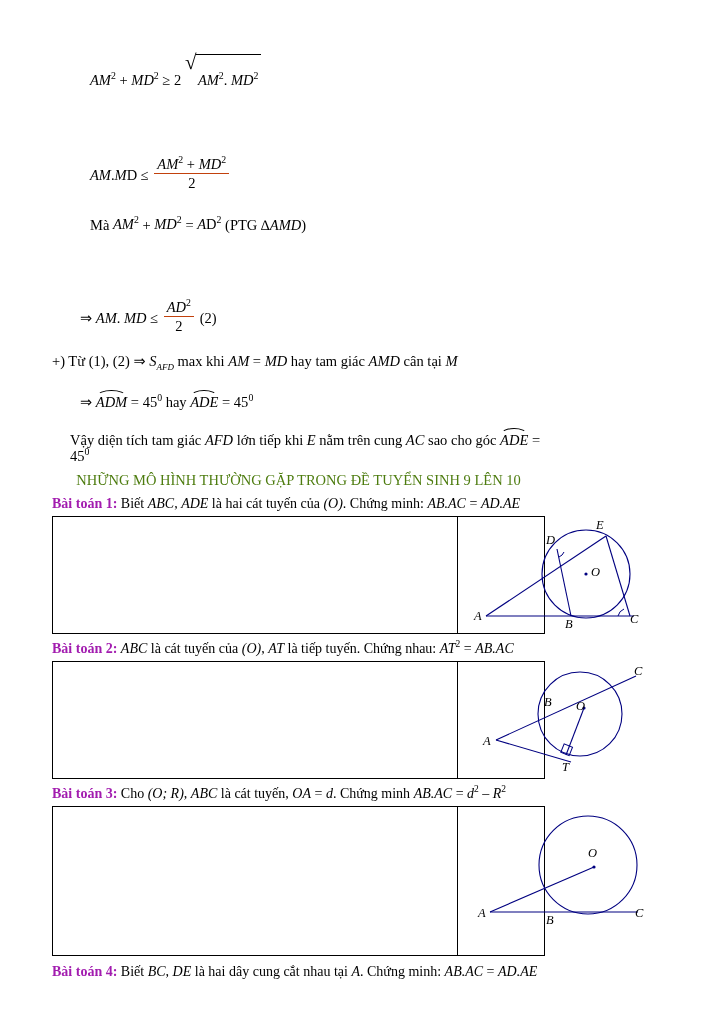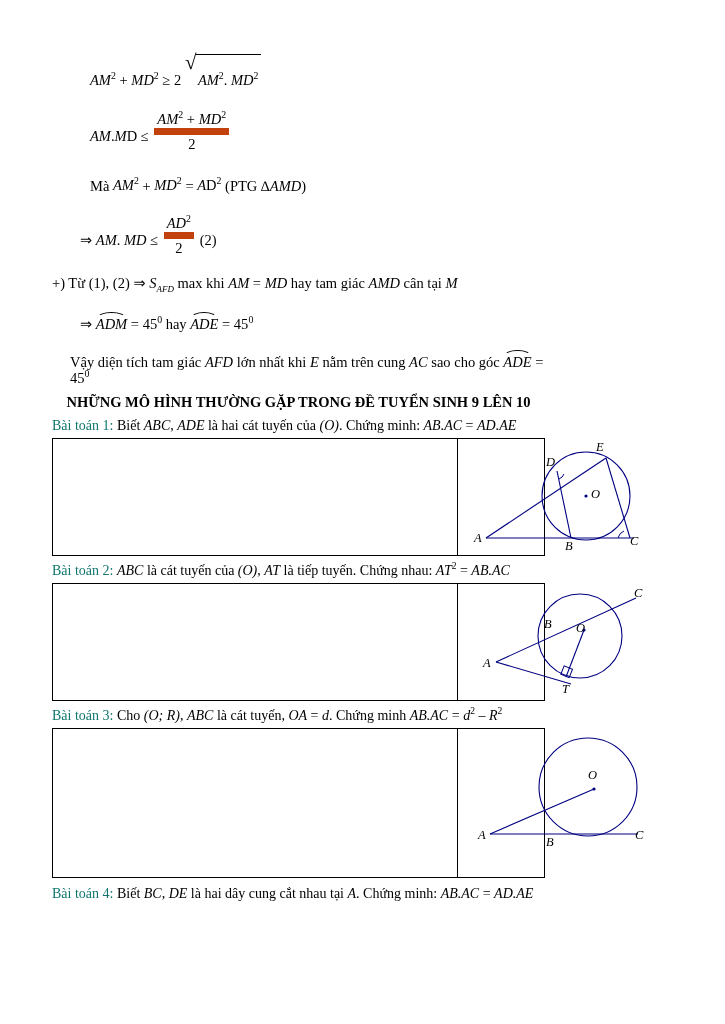--- a/index.html
+++ b/index.html
@@ -53,22 +53,23 @@
   .frac {
     display: inline-block;
     vertical-align: -0.55em;
     text-align: center;
     font-style: italic;
     line-height: 1.12;
     margin: 0 2px;
   }
   .frac .num {
     display: block;
-    border-bottom: 7px solid #c2410c;
+    border-bottom: 1px solid #c2410c;
     padding: 0 3px 1px 3px;
+    margin-top: 45px;
   }
   .frac .den {
     display: block;
     padding: 1px 3px 0 3px;
   }
 
   
   .sqrt {
     display: inline-block;
     position: relative;
@@ -105,35 +106,35 @@
     border-top: 1px solid #000;
     border-radius: 60% 60% 0 0 / 100% 100% 0 0;
     border-left: 1px solid transparent;
     border-right: 1px solid transparent;
   }
   .arcwide > .bar {
     border-radius: 50% 50% 0 0 / 100% 100% 0 0;
   }
 
   .heading {
-    color: #000000;
-    font-weight: bold;
+    color: #4d7c0f;
+    font-weight: normal;
     text-align: center;
     font-size: 14.5px;
     margin: 9px 0 7px 0;
   }
 
   .problem {
     font-size: 14px;
     margin: 0 0 4px 0;
     padding-left: 0px;
   }
   .problem .tag {
-    color: #0f766e;
-    font-weight: normal;
+    color: #a21caf;
+    font-weight: bold;
   }
 
   .figbox {
     border: 1px solid #000;
     height: 118px;
     position: relative;
     margin-bottom: 5px;
     box-sizing: border-box;
   }
   .figbox .divider {
@@ -223,21 +224,21 @@
     <span class="arc arcwide"><span class="bar"></span><span>ADM</span></span>
     <span class="upright">= 45</span><sup class="exn">0</sup>
     <span class="upright">hay</span>
     <span class="arc arcwide"><span class="bar"></span><span>ADE</span></span>
     <span class="upright">= 45</span><sup class="exn">0</sup>
   </div>
 
   <div class="mline" style="margin-top:19px; padding-left:18px;">
     <span class="upright">Vậy diện tích tam giác</span>
     <span class="math">AFD</span>
-    <span class="upright">lớn nhất khi</span>
+    <span class="upright">lớn tiếp khi</span>
     <span class="math">E</span>
     <span class="upright">nằm trên cung</span>
     <span class="math">AC</span>
     <span class="upright">sao cho góc</span>
     <span class="arc arcwide"><span class="bar"></span><span>ADE</span></span>
     <span class="upright">= 45</span><sup class="exn">0</sup>
   </div>
 
   <div class="heading">NHỮNG MÔ HÌNH THƯỜNG GẶP TRONG ĐỀ TUYỂN SINH 9 LÊN 10</div>
 

